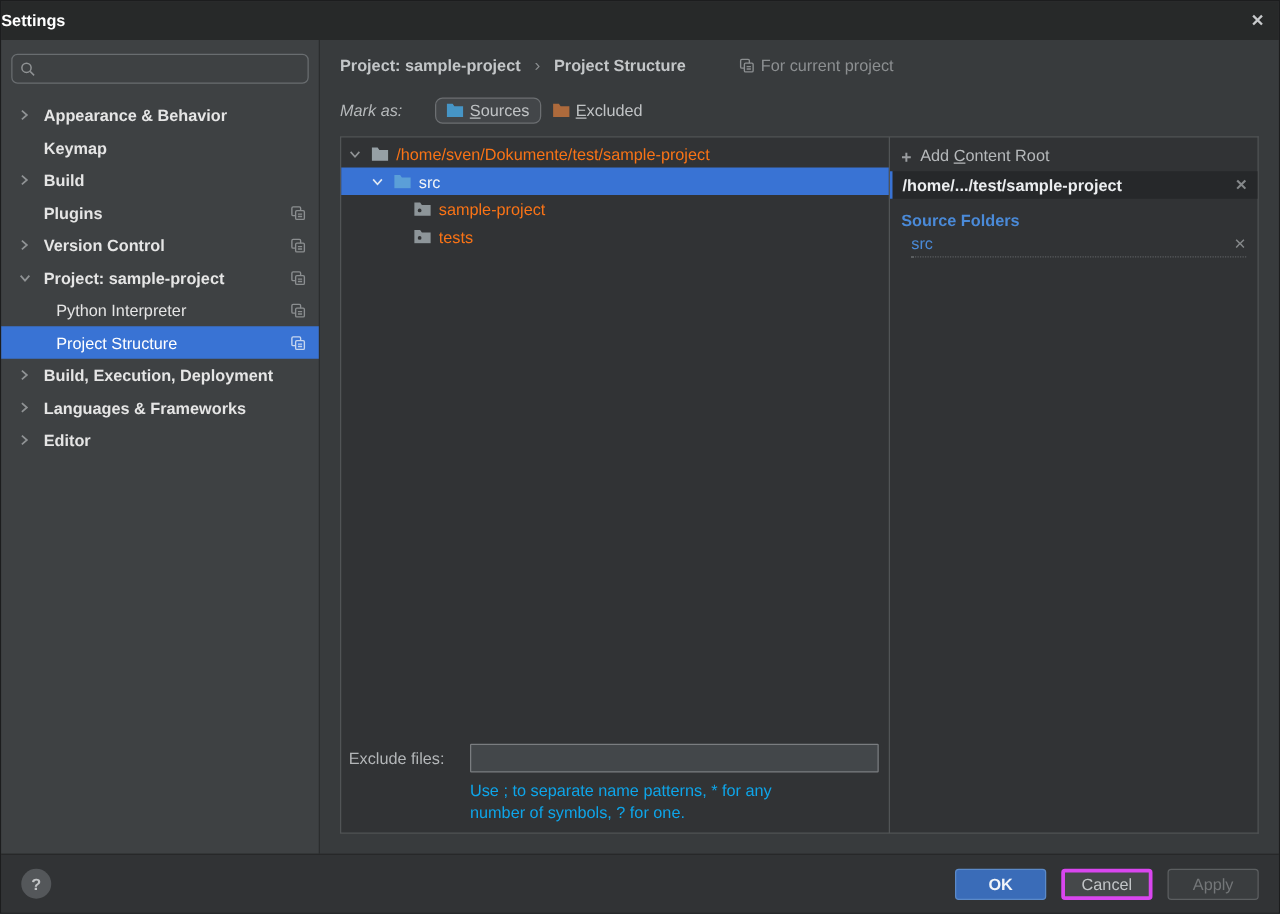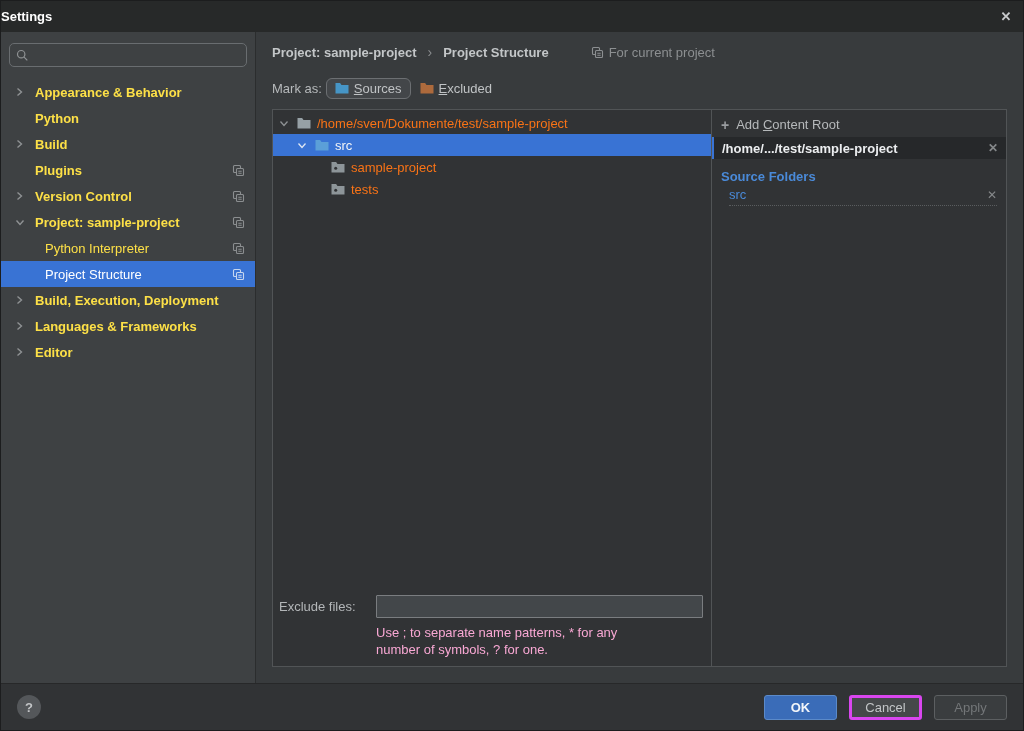--- a/index.html
+++ b/index.html
@@ -21,41 +21,41 @@
   .main { flex:1; display:flex; min-height:0; }
 
   
   .sidebar { width:255px; flex-shrink:0; background:#3e4143; border-right:1px solid #2b2d2e; display:flex; flex-direction:column; }
   .search-box { margin:11px 8px 6px 8px; height:24px; border:1px solid #696d70; border-radius:5px; display:flex; align-items:center; padding:0 6px; gap:5px; background:#3e4143; }
   .search-box input { flex:1; background:transparent; border:none; outline:none; color:#d6d8da; font:inherit; min-width:0; }
   .icon { display:inline-flex; align-items:center; justify-content:center; flex-shrink:0; }
   .nav { margin-top:6px; }
   .side-item { height:26px; display:flex; align-items:center; padding:0 10px 0 14px; cursor:pointer; white-space:nowrap; }
   .side-item .chev { width:20px; color:#8f9294; display:inline-flex; }
-  .side-item .lbl { color:#fde047; }
+  .side-item .lbl { color:#e5e5e5; }
   .side-item.bold .lbl { font-weight:bold; }
   .side-item.child { padding-left:44px;gap:24px; }
   .side-item .scheme { margin-left:auto; color:#8b8e90; }
   .side-item.selected { background:#3973d4; }
   .side-item.selected .lbl { color:#ffffff; }
   .side-item.selected .scheme { color:#c6d6ef; }
   .scheme svg .front { fill:#3e4143; }
   .side-item.selected .scheme svg .front { fill:#3973d4; }
   .panel-scheme svg .front { fill:#383b3d; }
 
   
   .content { flex:1; display:flex; flex-direction:column; background:#383b3d; padding:0 16px; min-width:0; }
   .header-row { margin-top:9px; height:22px; display:flex; align-items:center; }
   .crumb { font-weight:bold; color:#c3c6c8; cursor:pointer; }
   .crumb.current { cursor:default; }
   .crumb-sep { margin:0 11px; color:#8a8d8f; font-size:14px; }
   .scope { display:flex; align-items:center; gap:5px; color:#8c8f91; margin-left:42px; }
 
   .markas-row { margin-top:13px; height:24px; display:flex; align-items:center; }
-  .markas-label { color:#b6b9bb; margin-right:4px; }
+  .markas-label { color:#b6b9bb; margin-right:26px;font-style:italic; }
   .mark-btn { display:flex; align-items:center; gap:5px; padding:2px 8px; color:#c0c3c5; cursor:pointer; border:1px solid transparent; }
   .mark-btn.selected { border:1px solid #6c6f72; border-radius:6px; background:#434649; }
   .mn { text-decoration:underline; }
   .f-blue { color:#4695c6; }
   .f-orange { color:#ad6a3c; }
   .f-gray { color:#96a0a5; }
   .f-dim { color:#8d9599; }
   .f-sel { color:#5b9fd8; }
 
   .panels { margin-top:9px; margin-bottom:16px; flex:1; display:flex; min-height:0; }
@@ -70,21 +70,21 @@
   .trow.d1 { padding-left:24px; }
   .trow.d2 { padding-left:58px; }
   .trow.selected { background:#3973d4; color:#f2f4f6; }
   .trow.selected .chev { color:#dfe7f2; }
 
   .spacer { flex:1; }
   .exclude { padding:0 8px 6px 6px; }
   .exclude-row { display:flex; align-items:center; }
   .exclude-label { width:90px; color:#b3b6b8; flex-shrink:0; margin-right:7px; }
   .exclude-input { flex:1; height:23px; background:#43474a; border:1px solid #7a7d80; border-radius:1px; color:#d6d8da; font:inherit; padding:0 6px; outline:none; }
-  .hint { margin:6px 0 2px 97px; color:#f9a8d4; line-height:17px; }
+  .hint { margin:6px 0 2px 97px; color:#0ea5e9; line-height:17px; }
 
   .add-root { height:25px; display:flex; align-items:center; gap:7px; padding:0 9px; color:#b6b9bb; cursor:pointer; margin-top:2px; }
   .plus { color:#9a9da0; font-size:14px; font-weight:bold; line-height:1; }
   .croot { height:22px; display:flex; align-items:center; background:#26282a; border-left:2px solid #3973d4; padding:0 8px; color:#eceef0; font-weight:bold; cursor:pointer; }
   .x-btn { margin-left:auto; color:#85888a; cursor:pointer; font-size:12px; }
   .sf-title { margin:10px 9px 3px 9px; color:#4a8ad8; font-weight:bold; }
   .sf-row { margin:2px 9px 0 17px; display:flex; align-items:baseline; color:#4a8ad8; border-bottom:1px dotted #5a5d5f; padding-bottom:3px; cursor:pointer; }
 
   
   .footer { height:47px; flex-shrink:0; background:#313335; border-top:1px solid #272829; display:flex; align-items:center; padding:0 16px; }
@@ -124,21 +124,21 @@
         <div class="side-item bold">
           <span class="chev">
               <svg width="9" height="10" viewBox="0 0 9 10" fill="none" stroke="currentColor" stroke-width="1.4">
                 <path d="M2.5 1.5 L6.5 5 L2.5 8.5"></path>
               </svg>
             </span>
           <span class="lbl">Appearance &amp; Behavior</span>
         </div>
         <div class="side-item bold">
           <span class="chev"></span>
-          <span class="lbl">Python</span>
+          <span class="lbl">Keymap</span>
         </div>
         <div class="side-item bold">
           <span class="chev">
               <svg width="9" height="10" viewBox="0 0 9 10" fill="none" stroke="currentColor" stroke-width="1.4">
                 <path d="M2.5 1.5 L6.5 5 L2.5 8.5"></path>
               </svg>
             </span>
           <span class="lbl">Build</span>
         </div>
         <div class="side-item bold">

